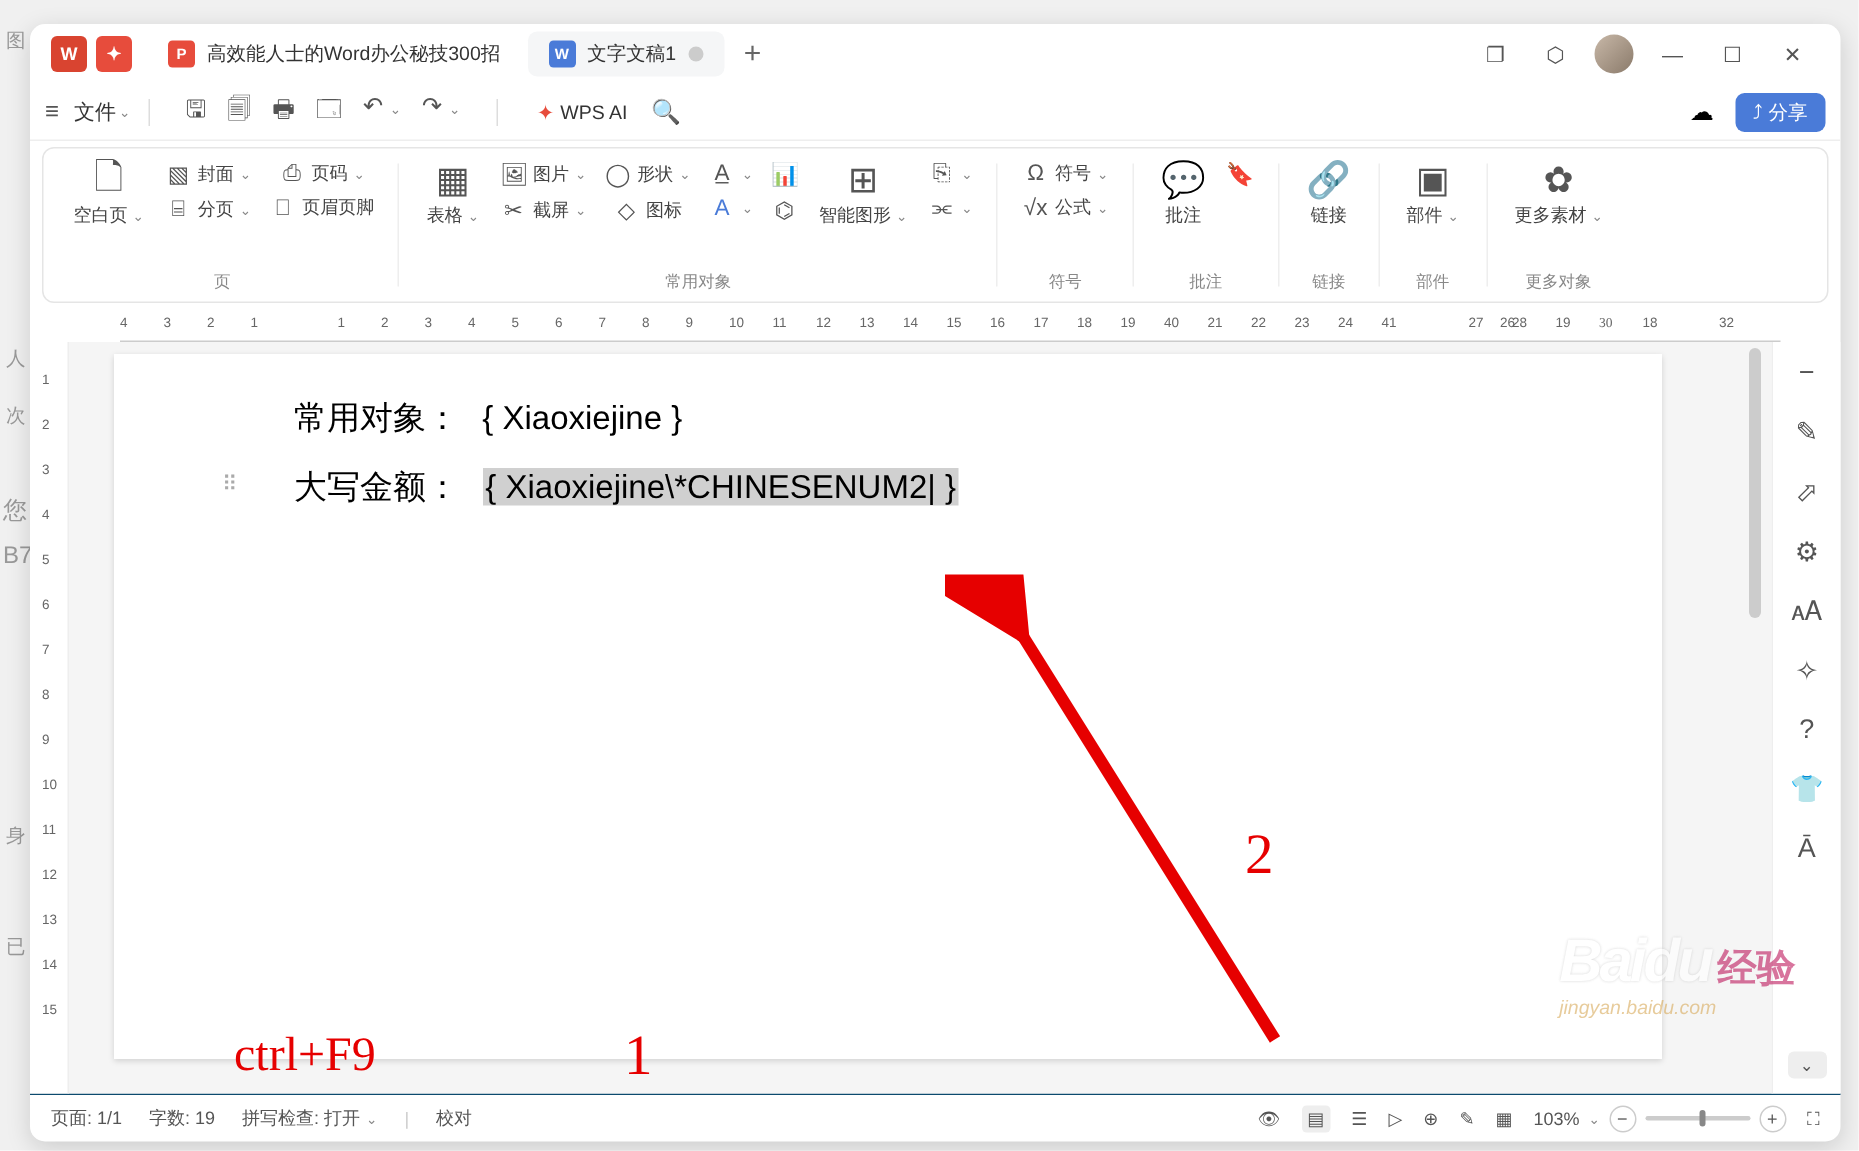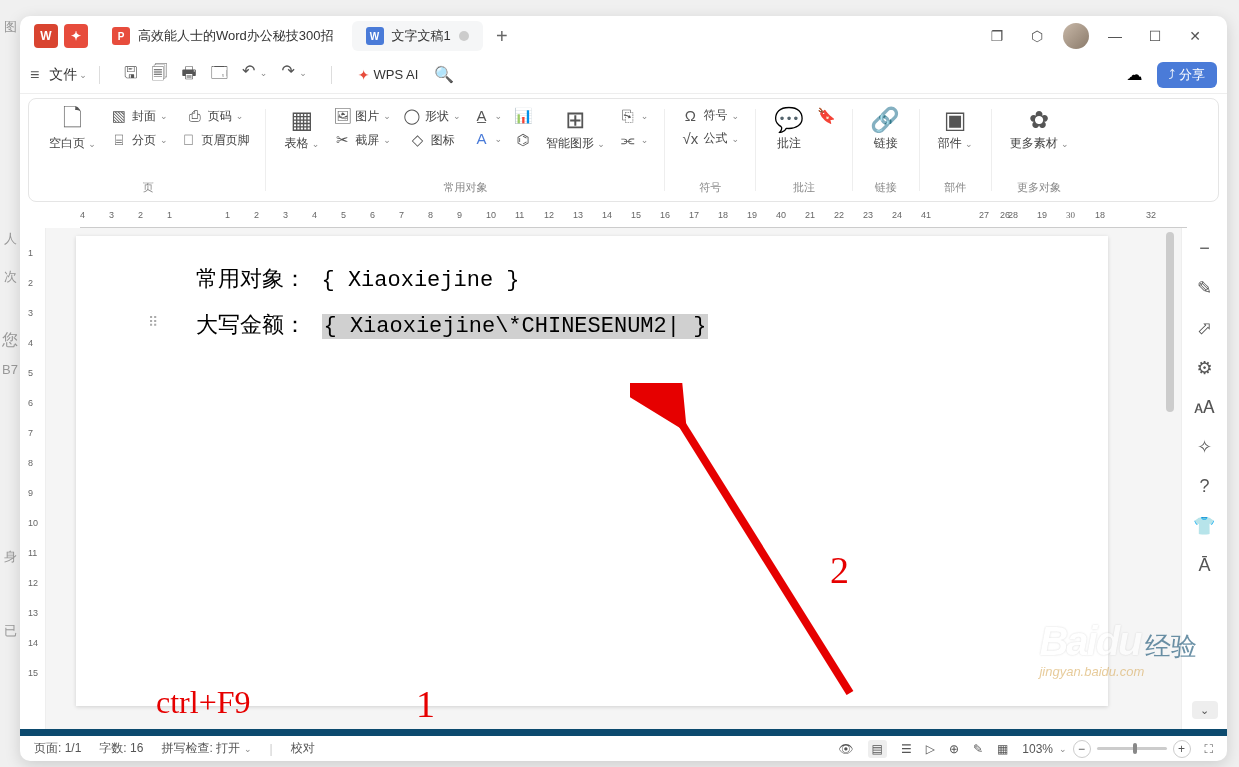--- a/index.html
+++ b/index.html
@@ -59,40 +59,40 @@
 .ruler-tick { position: absolute; top: 6px; }
 
 
 .doc-area { flex: 1; display: flex; background: #f5f5f5; overflow: hidden; position: relative; }
 .vruler { width: 26px; background: #fff; font-size: 9px; color: #666; position: relative; border-right: 1px solid #eee; }
 .vruler-tick { position: absolute; left: 8px; }
 .page-wrap { flex: 1; overflow: auto; padding: 8px 0 0 30px; position: relative; }
 .page { width: 1032px; min-height: 470px; background: #fff; box-shadow: 0 1px 4px rgba(0,0,0,.15); position: relative; padding: 28px 120px; }
 .doc-line { font-family: "SimSun", serif; font-size: 22px; color: #000; margin-bottom: 16px; position: relative; }
 .label-text { display: inline-block; width: 120px; }
-.field-code { font-family: Liberation Mono, monospace; text-align: right; }
+.field-code { font-family: Liberation Sans, sans-serif; text-align: right; }
 .field-code.hl { background: #d0d0d0; padding: 0 2px; }
 .drag-handle { position: absolute; left: -48px; top: 4px; color: #aaa; font-size: 14px; }
 
 
 .annot { position: absolute; pointer-events: none; }
 .annot-text-red { color: #e60000; font-family: "Microsoft YaHei"; font-weight: 500; }
 .annot-ctrl { font-size: 32px; left: 136px; top: 456px; }
 .annot-1 { font-size: 38px; left: 396px; top: 454px; }
 .annot-2 { font-size: 38px; left: 810px; top: 320px; }
 
 
 .side-panel { width: 46px; background: #fff; border-left: 1px solid #eee; display: flex; flex-direction: column; align-items: center; padding: 10px 0; gap: 18px; color: #555; font-size: 18px; }
 .side-panel span { cursor: pointer; }
 .side-caret { margin-top: auto; background: #eee; width: 26px; height: 18px; border-radius: 4px; display: flex; align-items: center; justify-content: center; font-size: 11px; }
 .vscrollbar { position: absolute; right: 50px; top: 0; width: 14px; height: 100%; background: transparent; }
 .vscroll-thumb { position: absolute; top: 4px; width: 8px; left: 3px; height: 180px; background: #ccc; border-radius: 4px; }
 
 
-.statusbar { height: 32px; border-top: 7px solid #0c4a6e; display: flex; align-items: center; padding: 0 14px; font-size: 12px; color: #555; gap: 18px; }
+.statusbar { height: 32px; border-top: 1px solid #0c4a6e; display: flex; align-items: center; padding: 0 14px; font-size: 12px; color: #555; gap: 18px; }
 .status-item { display: flex; align-items: center; gap: 4px; cursor: pointer; }
 .status-right { margin-left: auto; display: flex; align-items: center; gap: 14px; }
 .zoom { display: flex; align-items: center; gap: 6px; }
 .zoom-btn { width: 18px; height: 18px; border: 1px solid #ccc; border-radius: 50%; display: flex; align-items: center; justify-content: center; font-size: 12px; cursor: pointer; }
 
 
 .watermark { position: absolute; right: 30px; bottom: 50px; pointer-events: none; opacity: .6; }
 .watermark .bm { font-size: 40px; font-weight: bold; color: #fff; text-shadow: 0 0 2px #bbb; letter-spacing: -2px; font-style: italic; }
 .watermark .sub { font-size: 13px; color: #d8aa5a; font-style: italic; }
 
@@ -101,21 +101,21 @@
 .edge-left span { position: absolute; }
 </style>
 </head>
 <body>
 
 <div class="edge-left">
   <span style="top:18px;left:4px">图</span>
   <span style="top:230px;left:4px">人</span>
   <span style="top:268px;left:4px">次</span>
   <span style="top:330px;left:2px;font-size:16px;">您</span>
-  <span style="top:362px;left:2px;font-size:13px;text-align:center;">B7</span>
+  <span style="top:362px;left:2px;font-size:16px;text-align:center;">B7</span>
   <span style="top:548px;left:4px">身</span>
   <span style="top:622px;left:4px">已</span>
 </div>
 
 <div class="window">
 
   <div class="titlebar">
     <div class="app-icons">
       <div class="app-icon wps-icon">W</div>
       <div class="app-icon red-icon">✦</div>
@@ -430,28 +430,28 @@
       <span>⚙</span>
       <span>🗚</span>
       <span>✧</span>
       <span>?</span>
       <span>👕</span>
       <span>Ā</span>
       <div class="side-caret">⌄</div>
     </div>
 
     <div class="watermark">
-      <div><span class="bm">Bai</span><span class="bm" style="color:#fff">du</span> <span style="font-size:26px;color:#0c4a6e;font-weight:normal">经验</span></div>
+      <div><span class="bm">Bai</span><span class="bm" style="color:#fff">du</span> <span style="font-size:26px;color:#be185d;font-weight:bold">经验</span></div>
       <div class="sub">jingyan.baidu.com</div>
     </div>
   </div>
 
   <div class="statusbar">
     <span class="status-item">页面: 1/1</span>
-    <span class="status-item">字数: 16</span>
+    <span class="status-item">字数: 19</span>
     <span class="status-item">
         <span>拼写检查: 打开</span> 
         <span class="caret">⌄</span>
       </span>
     <span style="color:#ccc">|</span>
     <span class="status-item">校对</span>
     <div class="status-right">
       <span>👁</span>
       <span style="background:#eee;padding:2px 4px;border-radius:3px">▤</span>
       <span>☰</span>

